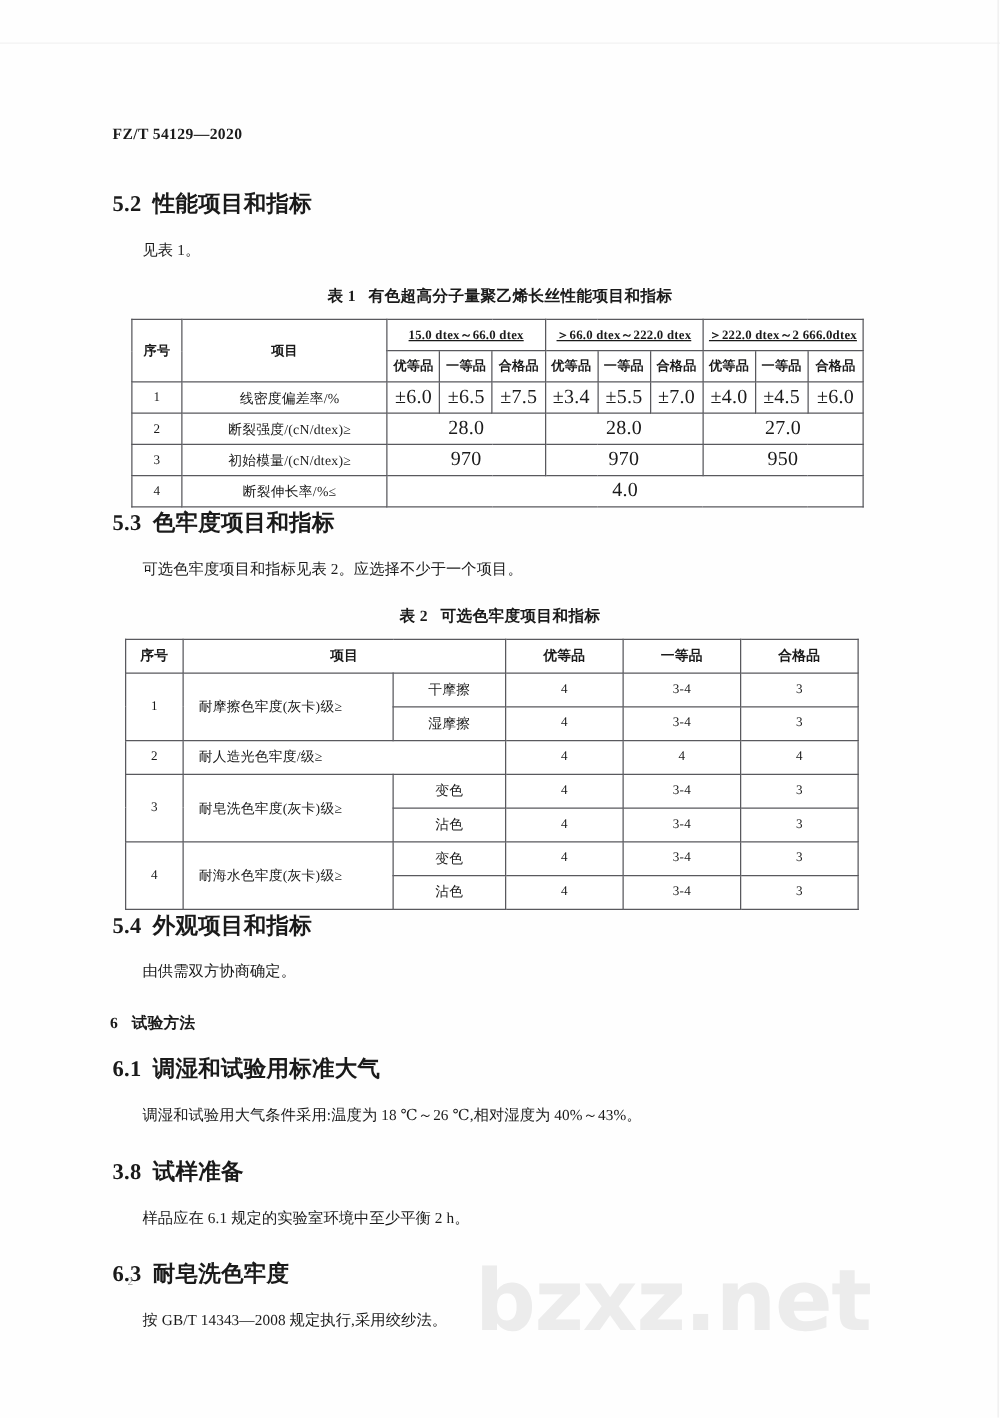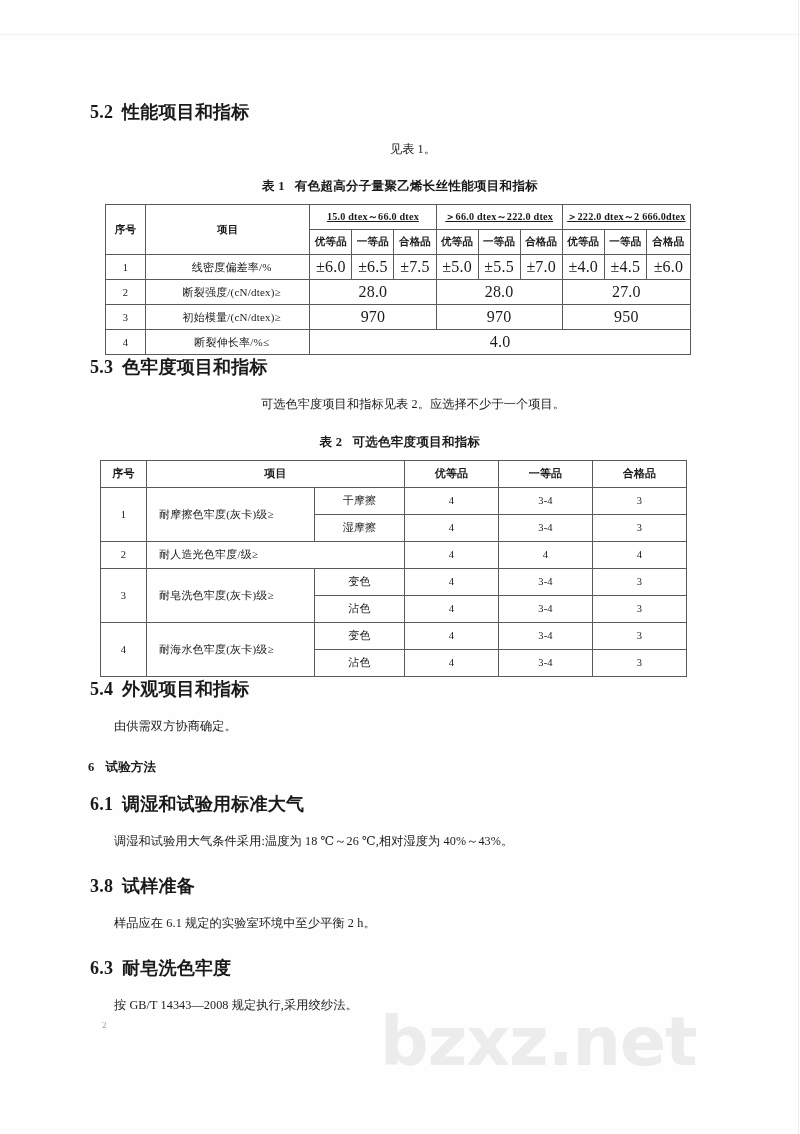--- a/index.html
+++ b/index.html
@@ -74,21 +74,21 @@
     margin: 0 0 16px 0px;
     letter-spacing: 0.2px;
   }
   .clause-major .num { margin-right: 11px; }
   .para {
     font-size: 12.2px;
     margin: 0 0 24px 26px;
     letter-spacing: 0.1px;
     line-height: 1.5;
   }
-  .para-tight { margin-bottom: 20px; text-align: center; }
+  .para-tight { margin-bottom: 20px; }
 
   
   .tbl-caption {
     text-align: center;
     font-weight: bold;
     font-size: 12.5px;
     margin: 0 0 9px 0;
     letter-spacing: 0.3px;
   }
   .tbl-caption .cap-num { margin-right: 10px; }
@@ -154,20 +154,21 @@
 <body>
 
 <div class="page">
   <div class="scan-edge-top"></div>
   <div class="scan-edge-right"></div>
 
   <div class="watermark">bzxz.net</div>
 
   <div class="content">
 
+    <div class="doc-code">FZ/T 54129—2020</div>
 
     <div class="clause">
       <span class="num">5.2</span><span>性能项目和指标</span>
     </div>
     <div class="para para-tight">见表 1。</div>
 
     <div class="tbl-block">
       <div class="tbl-caption">
         <span class="cap-num">表 1</span><span>有色超高分子量聚乙烯长丝性能项目和指标</span>
       </div>
@@ -205,21 +206,21 @@
             <th class="hdr-sub">合格品</th>
           </tr>
         </thead>
         <tbody>
           <tr>
             <td class="idx">1</td>
             <td class="item-cell">线密度偏差率/%</td>
             <td class="val">±6.0</td>
             <td class="val">±6.5</td>
             <td class="val">±7.5</td>
-            <td class="val">±5.0</td>
+            <td class="val">±3.4</td>
             <td class="val">±5.5</td>
             <td class="val">±7.0</td>
             <td class="val">±4.0</td>
             <td class="val">±4.5</td>
             <td class="val">±6.0</td>
           </tr>
           <tr>
             <td class="idx">2</td>
             <td class="item-cell">断裂强度/(cN/dtex)≥</td>
             <td colspan="3" class="val">28.0</td>

